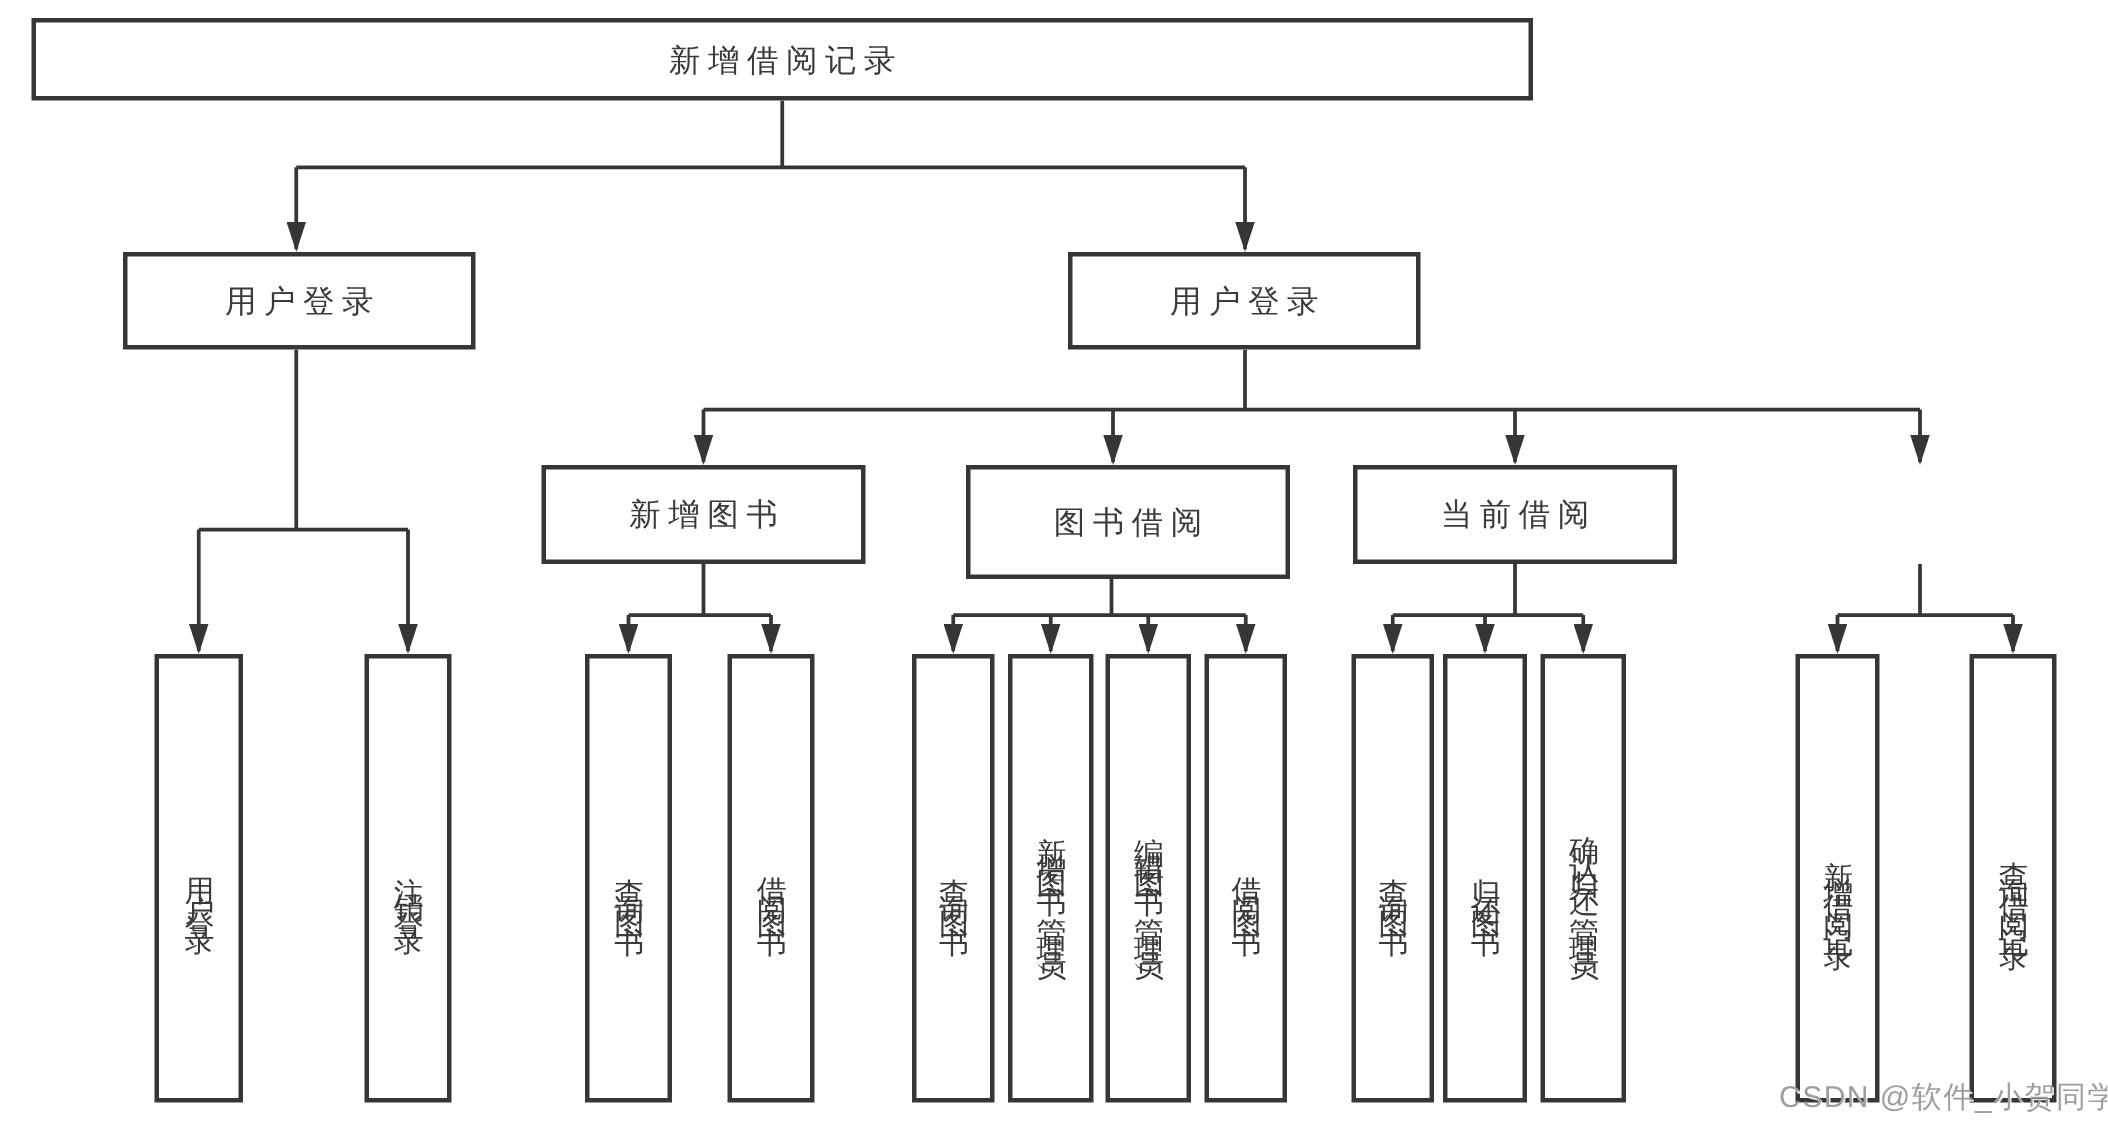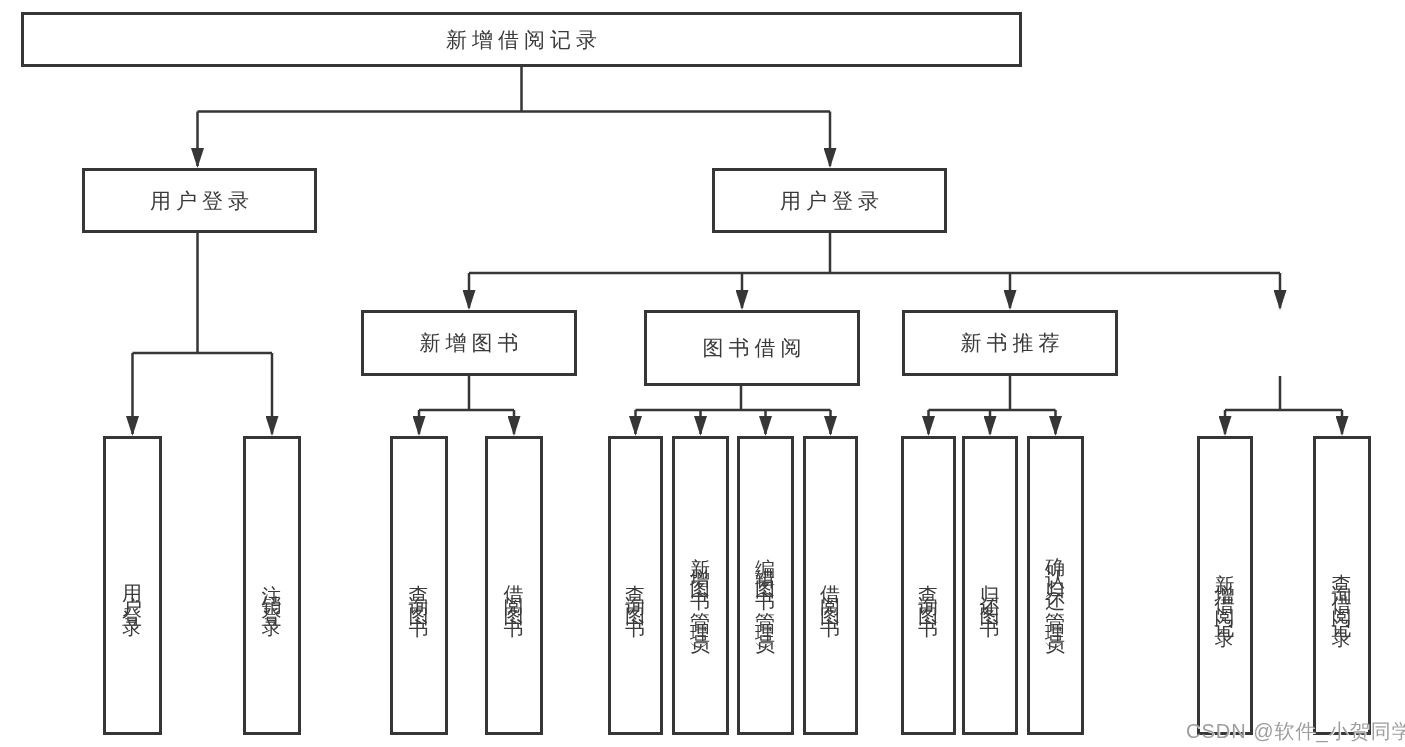--- a/index.html
+++ b/index.html
@@ -87,21 +87,21 @@
     <path class="arrow" d="M1342,410 L1342,434"></path>
   </svg>
 
   <div class="node h" style="left:21px;top:12px;width:1001px;height:55px">新增借阅记录</div>
 
   <div class="node h" style="left:82px;top:168px;width:235px;height:65px">用户登录</div>
   <div class="node h" style="left:712px;top:168px;width:235px;height:65px">用户登录</div>
 
   <div class="node h" style="left:361px;top:310px;width:216px;height:66px">新增图书</div>
   <div class="node h" style="left:644px;top:310px;width:216px;height:76px">图书借阅</div>
-  <div class="node h" style="left:902px;top:310px;width:216px;height:66px">新书推荐</div>
+  <div class="node h" style="left:902px;top:310px;width:216px;height:66px">当前借阅</div>
 
   <div class="node v" style="left:103px;top:436px;width:59px;height:299px">用户登录</div>
   <div class="node v" style="left:243px;top:436px;width:58px;height:299px">注销登录</div>
 
   <div class="node v" style="left:390px;top:436px;width:58px;height:299px">查询图书</div>
   <div class="node v" style="left:485px;top:436px;width:58px;height:299px">借阅图书</div>
 
   <div class="node v" style="left:608px;top:436px;width:55px;height:299px">查询图书</div>
   <div class="node v" style="left:672px;top:436px;width:57px;height:299px">新增图书（管理员）</div>
   <div class="node v" style="left:737px;top:436px;width:57px;height:299px">编辑图书（管理员）</div>

